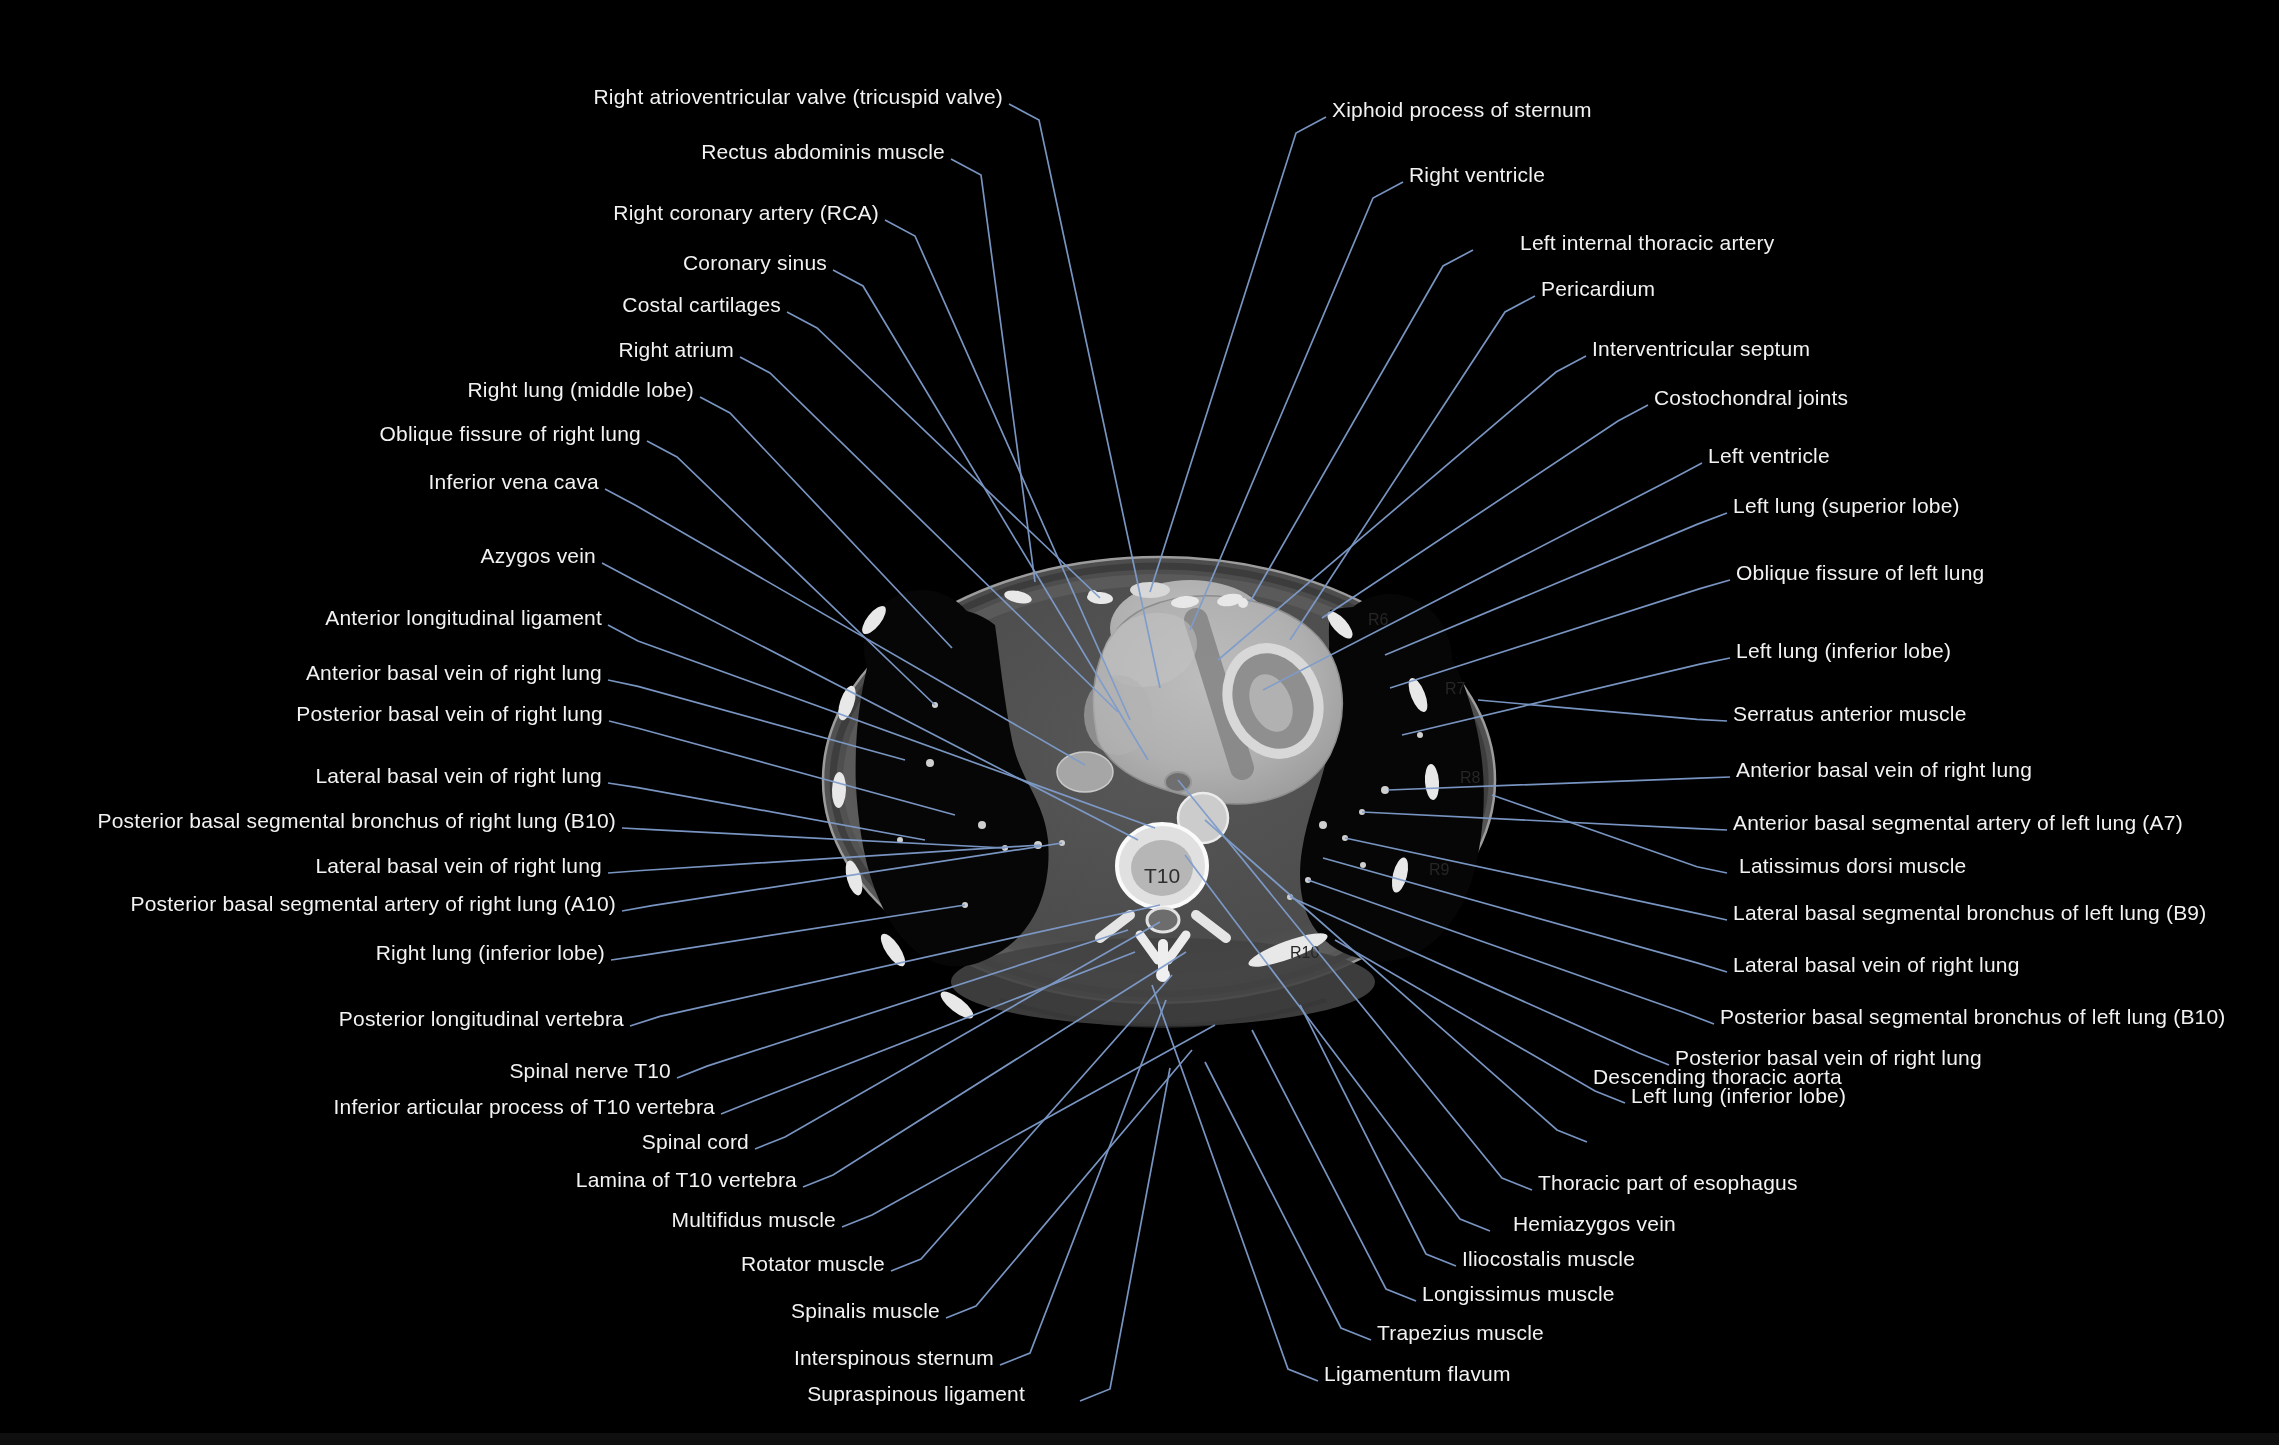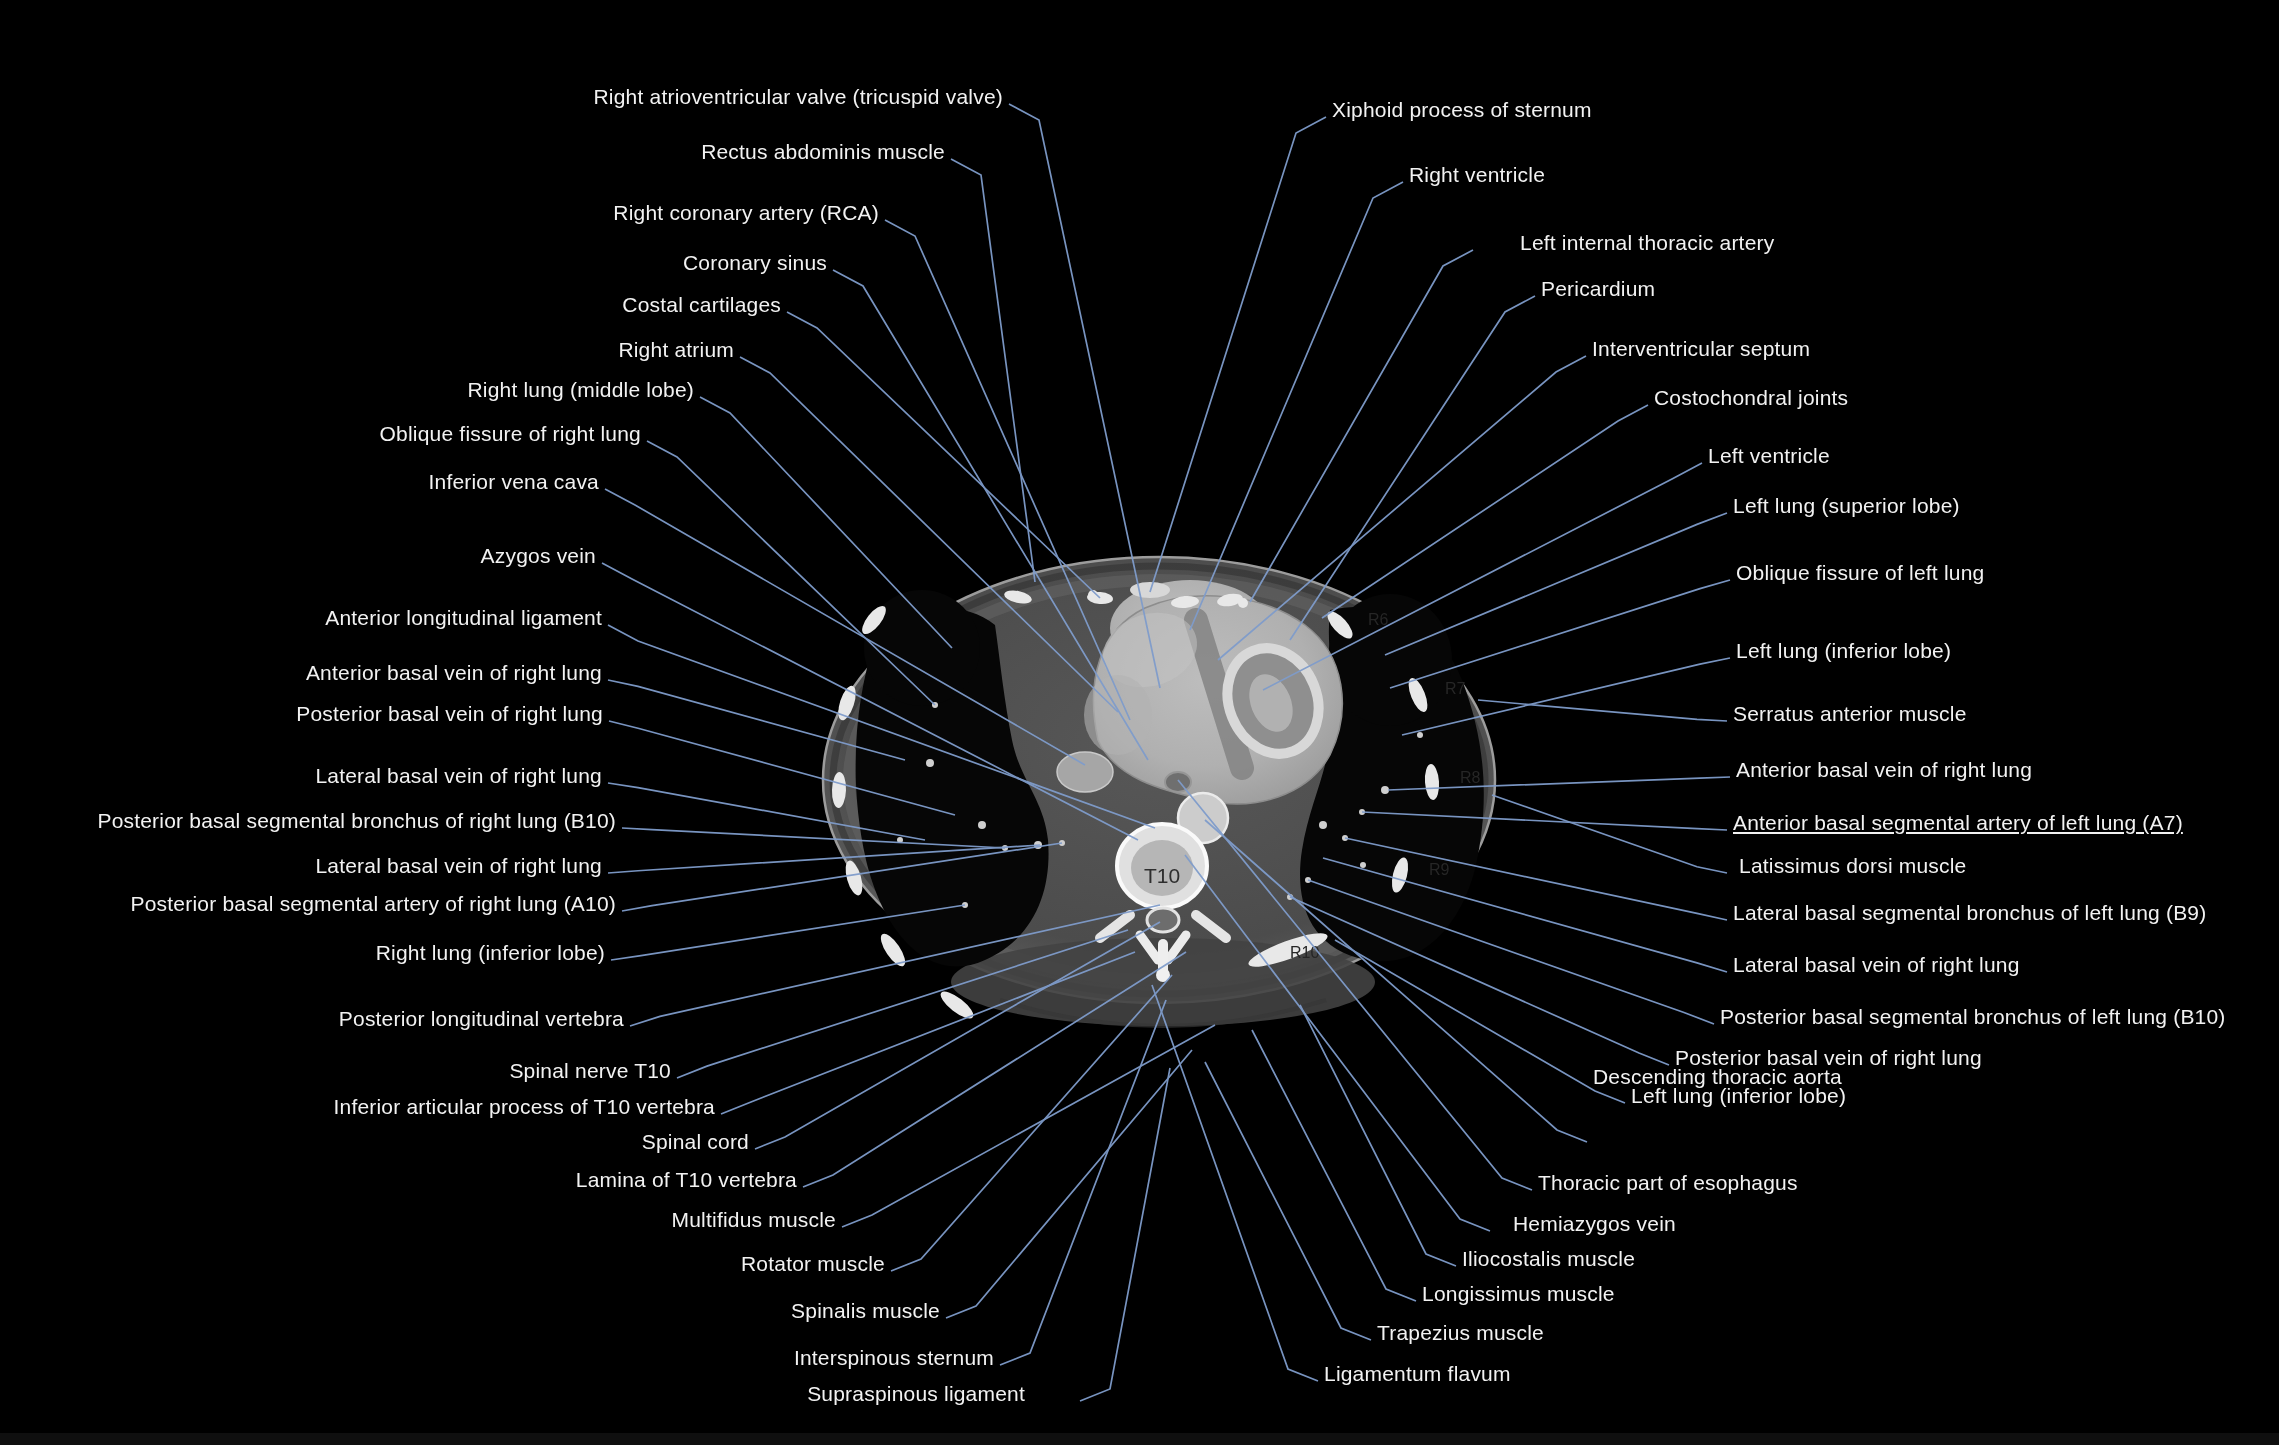--- a/index.html
+++ b/index.html
@@ -226,21 +226,21 @@
       <div class="anat-label right" style="top: 243px; left: 1479px; margin-left: 41px;">Left internal thoracic artery</div>
       <div class="anat-label right" style="top: 289px; left: 1541px;">Pericardium</div>
       <div class="anat-label right" style="top: 349px; left: 1592px;">Interventricular septum</div>
       <div class="anat-label right" style="top: 398px; left: 1654px;">Costochondral joints</div>
       <div class="anat-label right" style="top: 456px; left: 1708px;">Left ventricle</div>
       <div class="anat-label right" style="top: 506px; left: 1733px;">Left lung (superior lobe)</div>
       <div class="anat-label right" style="top: 573px; left: 1736px;">Oblique fissure of left lung</div>
       <div class="anat-label right" style="top: 651px; left: 1736px;">Left lung (inferior lobe)</div>
       <div class="anat-label right" style="top: 714px; left: 1733px;">Serratus anterior muscle</div>
       <div class="anat-label right" style="top: 770px; left: 1736px;">Anterior basal vein of right lung</div>
-      <div class="anat-label right" style="top: 823px; left: 1733px; text-decoration: underline;">Anterior basal segmental artery of left lung (A7)</div>
+      <div class="anat-label right" style="top: 823px; left: 1733px;">Anterior basal segmental artery of left lung (A7)</div>
       <div class="anat-label right" style="top: 866px; left: 1733px; margin-left: 6px;">Latissimus dorsi muscle</div>
       <div class="anat-label right" style="top: 913px; left: 1733px;">Lateral basal segmental bronchus of left lung (B9)</div>
       <div class="anat-label right" style="top: 965px; left: 1733px;">Lateral basal vein of right lung</div>
       <div class="anat-label right" style="top: 1017px; left: 1720px;">Posterior basal segmental bronchus of left lung (B10)</div>
       <div class="anat-label right" style="top: 1058px; left: 1675px;">Posterior basal vein of right lung</div>
       <div class="anat-label right" style="top: 1096px; left: 1631px;">Left lung (inferior lobe)</div>
       <div class="anat-label right" style="top: 1077px; left: 1593px;">Descending thoracic aorta</div>
       <div class="anat-label right" style="top: 1183px; left: 1538px;">Thoracic part of esophagus</div>
       <div class="anat-label right" style="top: 1224px; left: 1496px; margin-left: 17px;">Hemiazygos vein</div>
       <div class="anat-label right" style="top: 1259px; left: 1462px;">Iliocostalis muscle</div>

